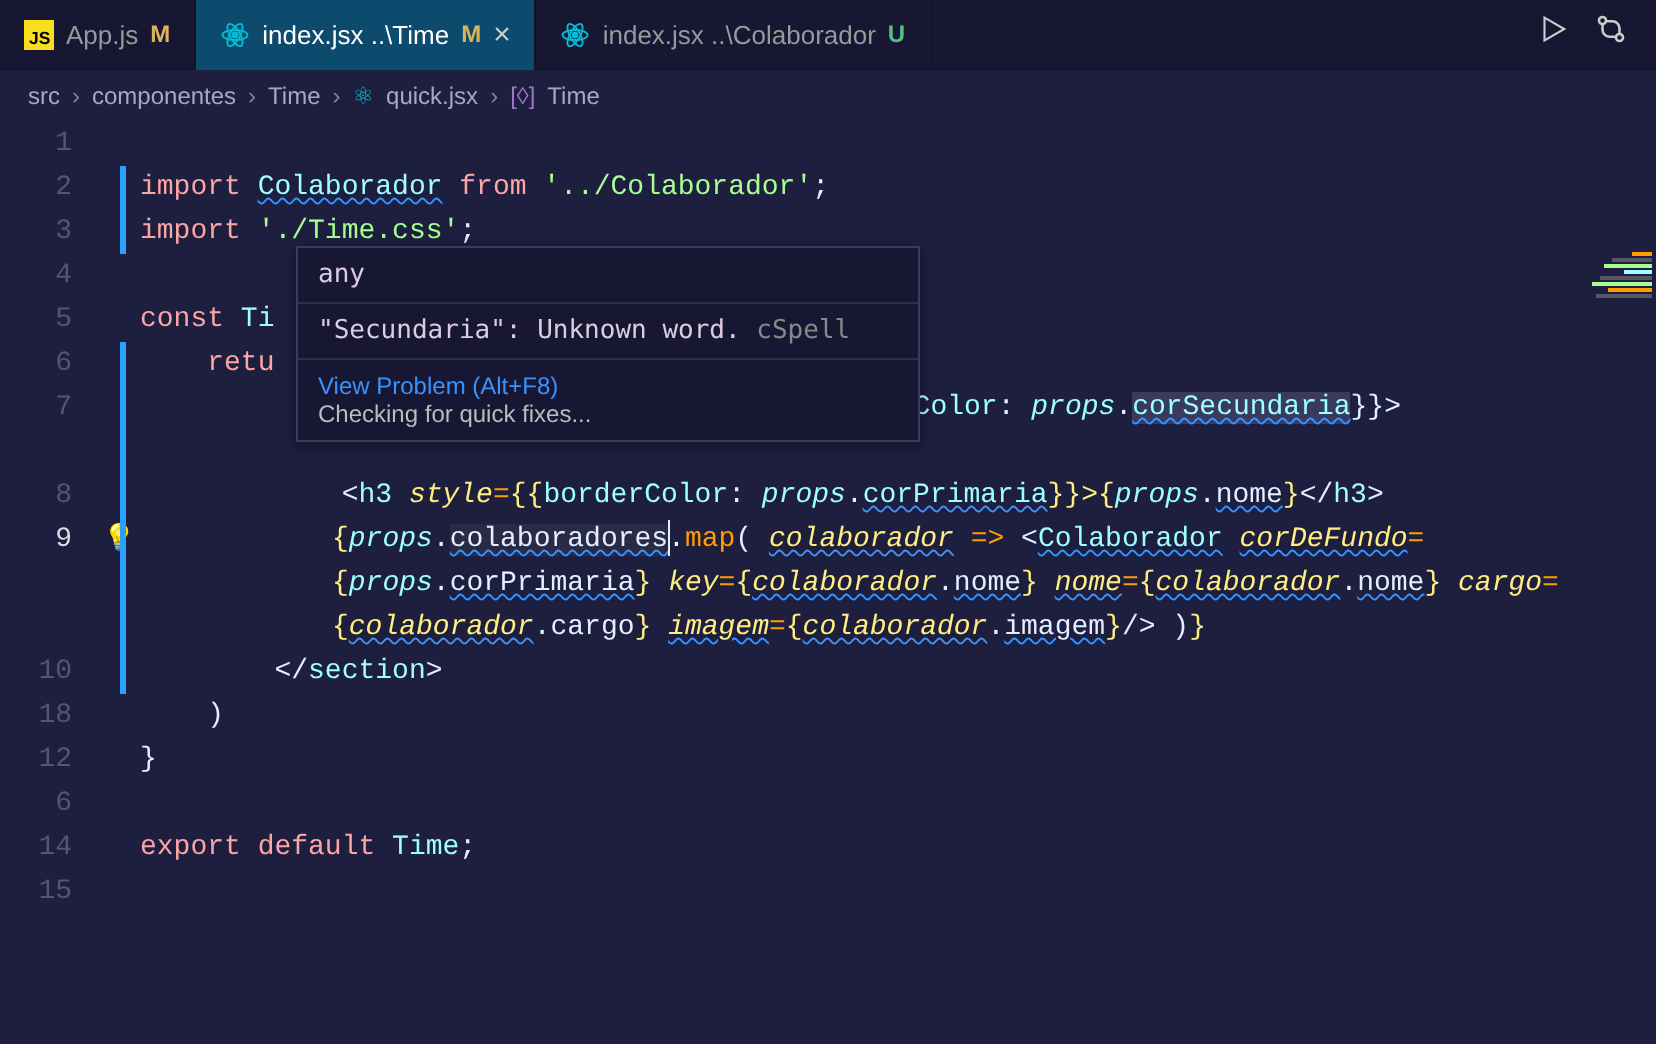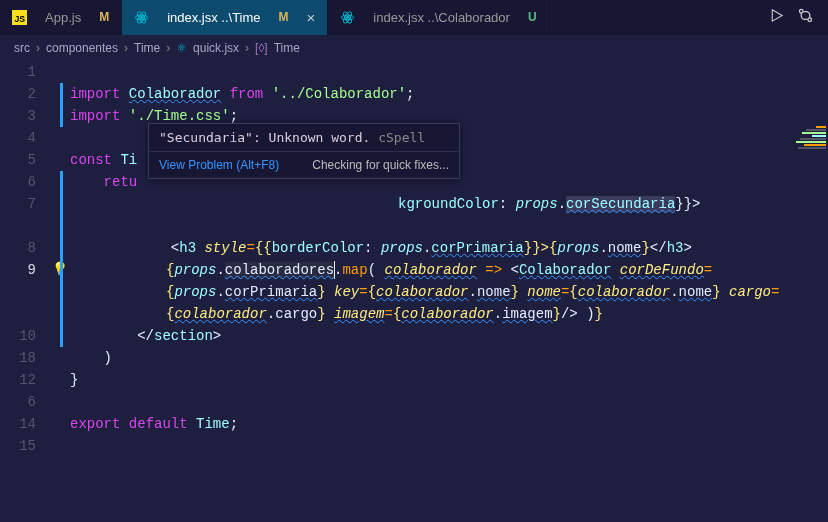--- a/index.html
+++ b/index.html
@@ -8,21 +8,21 @@
     background: #1e1e3f; color: #d4d4d4;
     font-family: Consolas, "Courier New", monospace;
     font-size: 14px; overflow: hidden; position: relative;
   }
   .tabbar {
     height: 35px; background: #171734;
     display: flex; align-items: center;
     border-bottom: 1px solid #13132b;
   }
   .tab {
-    display: flex; align-items: center; gap: 18px;
+    display: flex; align-items: center; gap: 6px;
     padding: 0 12px; height: 35px;
     color: #999; cursor: pointer;
     font-size: 13px; font-family: -apple-system, "Segoe UI", sans-serif;
     border-right: 1px solid #13132b;
   }
   .tab.active { background: #0c4a6e; color: #fff; }
   .tab .mstatus { font-weight: bold; font-size: 12px; }
   .tab .mstatus.m { color: #d9b45a; }
   .tab .mstatus.u { color: #55c080; }
   .tab .close { font-size: 15px; color: #ccc; }
@@ -52,21 +52,21 @@
   .glyphs .g.lamp { color: #f7e35e; font-size: 13px; }
   .code { flex: 1; font-size: 14px; padding-right: 30px; }
   .line { height: 22px; line-height: 22px; white-space: pre; }
   .line.wrap { height: auto; white-space: pre-wrap; word-break: break-word; }
   .modbar {
     position: absolute; left: 60px; top: 0; width: 3px; background: #2aa0ff;
   }
   .modbar.b1 { top: 22px; height: 44px; }
   .modbar.b2 { top: 110px; height: 176px; }
   
-  .kw { color: #d946ef; text-align: center; }      
+  .kw { color: #fca5a5; text-align: center; }      
   .cls { color: #9effff; }     
   .str { color: #a5ff90; text-align: center; }     
   .tag { color: #9effff; }     
   .attr { color: #ffee80; font-style: italic; } 
   .prp { color: #9effff; font-style: italic; }  
   .mem { color: #e1efff; }     
   .fn  { color: #ff9d00; }     
   .par { color: #ffee80; font-style: italic; }  
   .op  { color: #ff9d00; }     
   .pun { color: #e1efff; }     
@@ -83,21 +83,21 @@
     width: 312px;
     background: #171734; border: 1px solid #3a3a5f;
     font-family: -apple-system, "Segoe UI", sans-serif;
     font-size: 13px; z-index: 10;
     box-shadow: 0 2px 8px rgba(0,0,0,.4);
   }
   .hover .sec { padding: 6px 10px; border-bottom: 1px solid #2e2e50; color: #dcd; }
   .hover .sec:last-child { border-bottom: none; }
   .hover .sec .dim { color: #888; }
   .hover .monof { font-family: Consolas, monospace; }
-  .hover .row2 { display:flex; justify-content: space-between; font-size: 12px; }
+  .hover .row2 { display:flex; justify-content: space-between; font-size: 12px; flex-direction: column; }
   .hover .link { color: #3794ff; }
   .hover .quick { color: #bbb; }
   .minimap {
     position: absolute; right: 0; top: 61px; width: 36px; bottom: 0;
     background: #1e1e3f;
   }
   .minimap .blob {
     position: absolute; right: 2px; height: 2px;
   }
   .minimap .mb1 { top: 4px; width: 10px; background:#ff9d00; }
@@ -223,20 +223,21 @@
     <div class="line wrap" style="padding-left:96px; min-height:66px;"><span class="jsxexpr-br">{</span><span class="prp">props</span><span class="pun">.</span><span class="mem wavy" style="background:#2a2a44">colaboradores</span><span class="cursor"></span><span class="pun">.</span><span class="fn">map</span><span class="pun">( </span><span class="par wavy">colaborador</span> <span class="op">=&gt;</span> <span class="pun">&lt;</span><span class="cls wavy">Colaborador</span> <span class="attr wavy">corDeFundo</span><span class="op">=</span><span class="jsxexpr-br">{</span><span class="prp">props</span><span class="pun">.</span><span class="mem wavy">corPrimaria</span><span class="jsxexpr-br">}</span> <span class="attr">key</span><span class="op">=</span><span class="jsxexpr-br">{</span><span class="par wavy">colaborador</span><span class="pun">.</span><span class="mem wavy">nome</span><span class="jsxexpr-br">}</span> <span class="attr wavy">nome</span><span class="op">=</span><span class="jsxexpr-br">{</span><span class="par wavy">colaborador</span><span class="pun">.</span><span class="mem wavy">nome</span><span class="jsxexpr-br">}</span> <span class="attr">cargo</span><span class="op">=</span><span class="jsxexpr-br">{</span><span class="par wavy">colaborador</span><span class="pun">.</span><span class="mem">cargo</span><span class="jsxexpr-br">}</span> <span class="attr wavy">imagem</span><span class="op">=</span><span class="jsxexpr-br">{</span><span class="par wavy">colaborador</span><span class="pun">.</span><span class="mem wavy">imagem</span><span class="jsxexpr-br">}</span><span class="pun">/&gt;</span> <span class="pun">)</span><span class="jsxexpr-br">}</span></div>
     <div class="line">        <span class="pun">&lt;/</span><span class="tag">section</span><span class="pun">&gt;</span></div>
     <div class="line">    <span class="pun">)</span></div>
     <div class="line"><span class="pun">}</span></div>
     <div class="line"></div>
     <div class="line"><span class="kw">export</span> <span class="kw">default</span> <span class="cls">Time</span><span class="pun">;</span></div>
     <div class="line"></div>
   </div>
 
   <div class="hover">
+    <div class="sec monof">any</div>
     <div class="sec monof">
       <span>"Secundaria"</span><span>: Unknown word.</span> <span class="dim">cSpell</span>
     </div>
     <div class="sec row2">
       <span class="link">View Problem (Alt+F8)</span>
       <span class="quick">Checking for quick fixes...</span>
     </div>
   </div>
 
   <div class="minimap">

